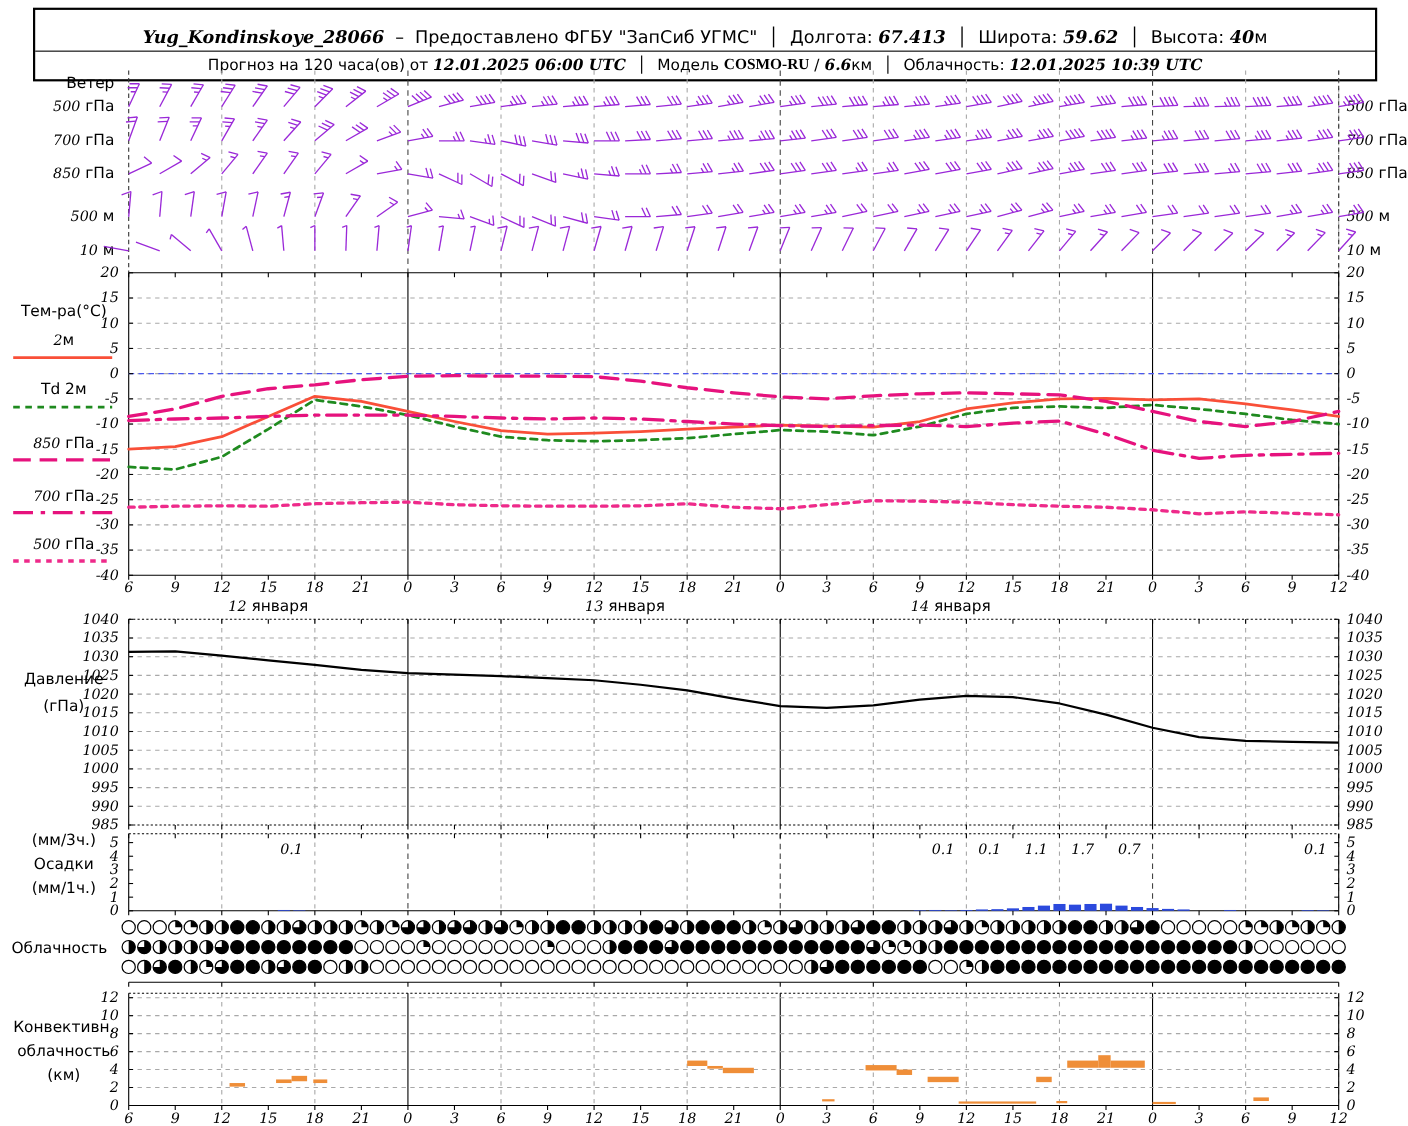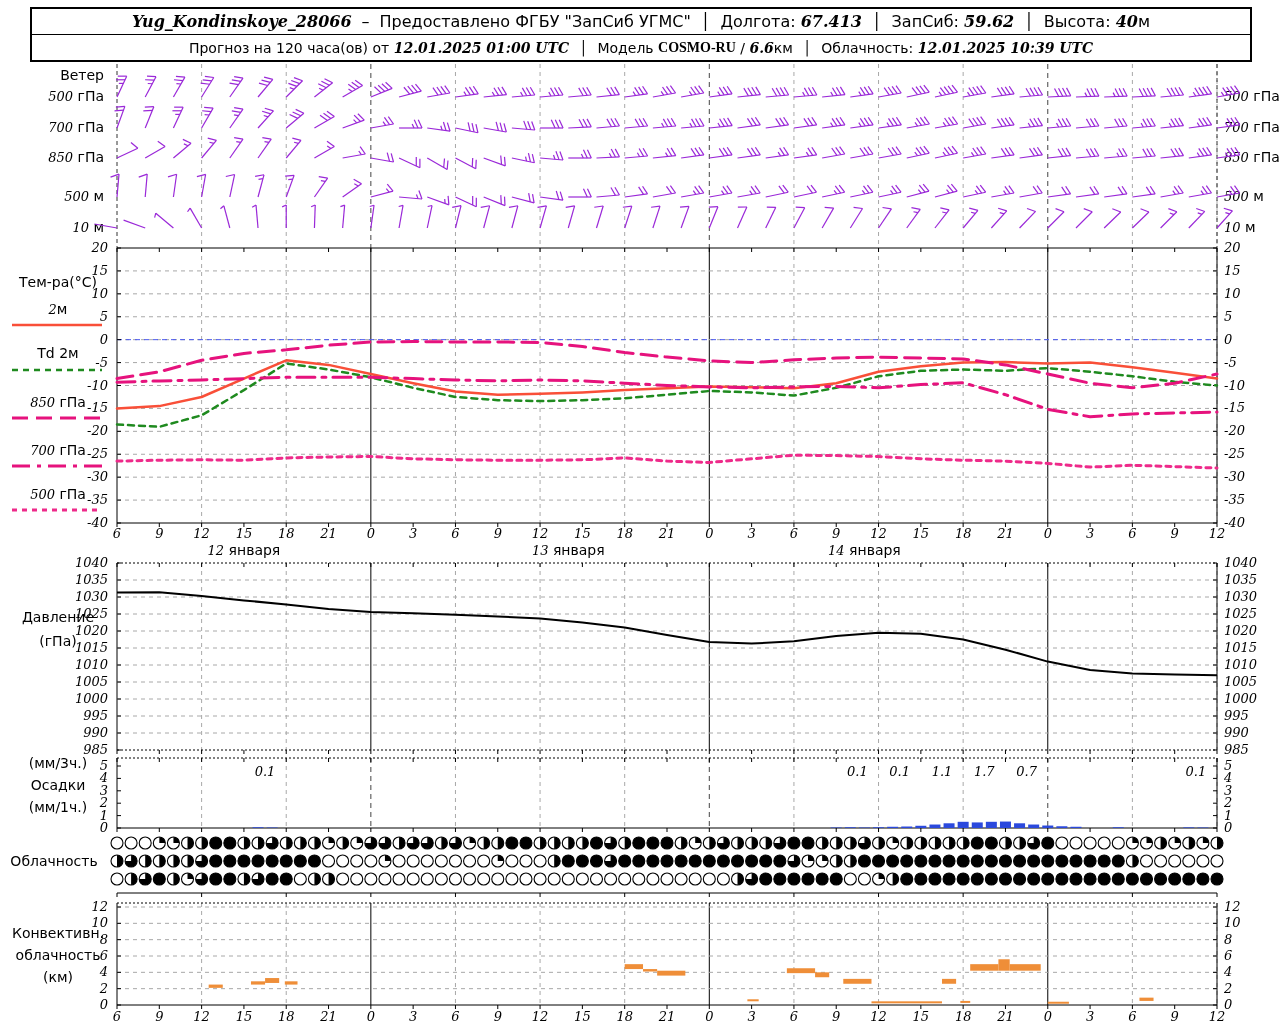--- a/index.html
+++ b/index.html
@@ -1,21 +1,21 @@
 <!DOCTYPE html>
 <html><head>
 <meta charset="utf-8">
 <style>
   html,body{margin:0;padding:0;background:#fff;}
   #page{position:relative;width:1280px;height:1024px;background:#fff;overflow:hidden;
         font-family:"DejaVu Sans",sans-serif;}
   
   #hdr{position:absolute;left:30px;top:7px;width:1218px;border:2px solid #000;}
   .hrow{height:25px;display:flex;align-items:center;justify-content:center;white-space:nowrap;}
-  .hrow1{border-bottom:1px solid #000;font-size:16px;}
+  .hrow1{border-bottom:1px solid #000;font-size:16px;margin-top:12px;}
   .hrow2{font-size:14px;}
   .it{font-family:"DejaVu Serif",serif;font-style:italic;font-weight:bold;}
   .bd{font-family:Liberation Serif, serif;font-weight:bold;}
   .sep{padding:0 10px;font-weight:400;}
   svg text{fill:#000;}
   .num{font:italic 13px "DejaVu Serif",serif;}
   .lbl{font:14px "DejaVu Sans",sans-serif;}
 </style>
 </head>
 <body>
@@ -24,29 +24,29 @@
 
   <div id="hdr">
     <div class="hrow hrow1">
       <span class="it">Yug_Kondinskoye_28066</span>
       <span class="sep">–</span>
       <span>Предоставлено ФГБУ "ЗапСиб УГМС"</span>
       <span class="sep">│</span>
       <span>Долгота:</span>&nbsp;
       <span class="it">67.413</span>
       <span class="sep">│</span>
-      <span>ЗапСиб:</span>&nbsp;
+      <span>Широта:</span>&nbsp;
       <span class="it">59.62</span>
       <span class="sep">│</span>
       <span>Высота:</span>&nbsp;
       <span class="it">40</span><span>м</span>
     </div>
     <div class="hrow hrow2">
       <span>Прогноз на 120 часа(ов) от</span>&nbsp;
-      <span class="it">12.01.2025 01:00 UTC</span>
+      <span class="it">12.01.2025 06:00 UTC</span>
       <span class="sep">│</span>
       <span>Модель</span>&nbsp;
       <span class="bd">COSMO-RU</span>&nbsp;
       <span>/</span>&nbsp;
       <span class="it">6.6</span><span>км</span>
       <span class="sep">│</span>
       <span>Облачность:</span>&nbsp;
       <span class="it">12.01.2025 10:39 UTC</span>
     </div>
   </div>

